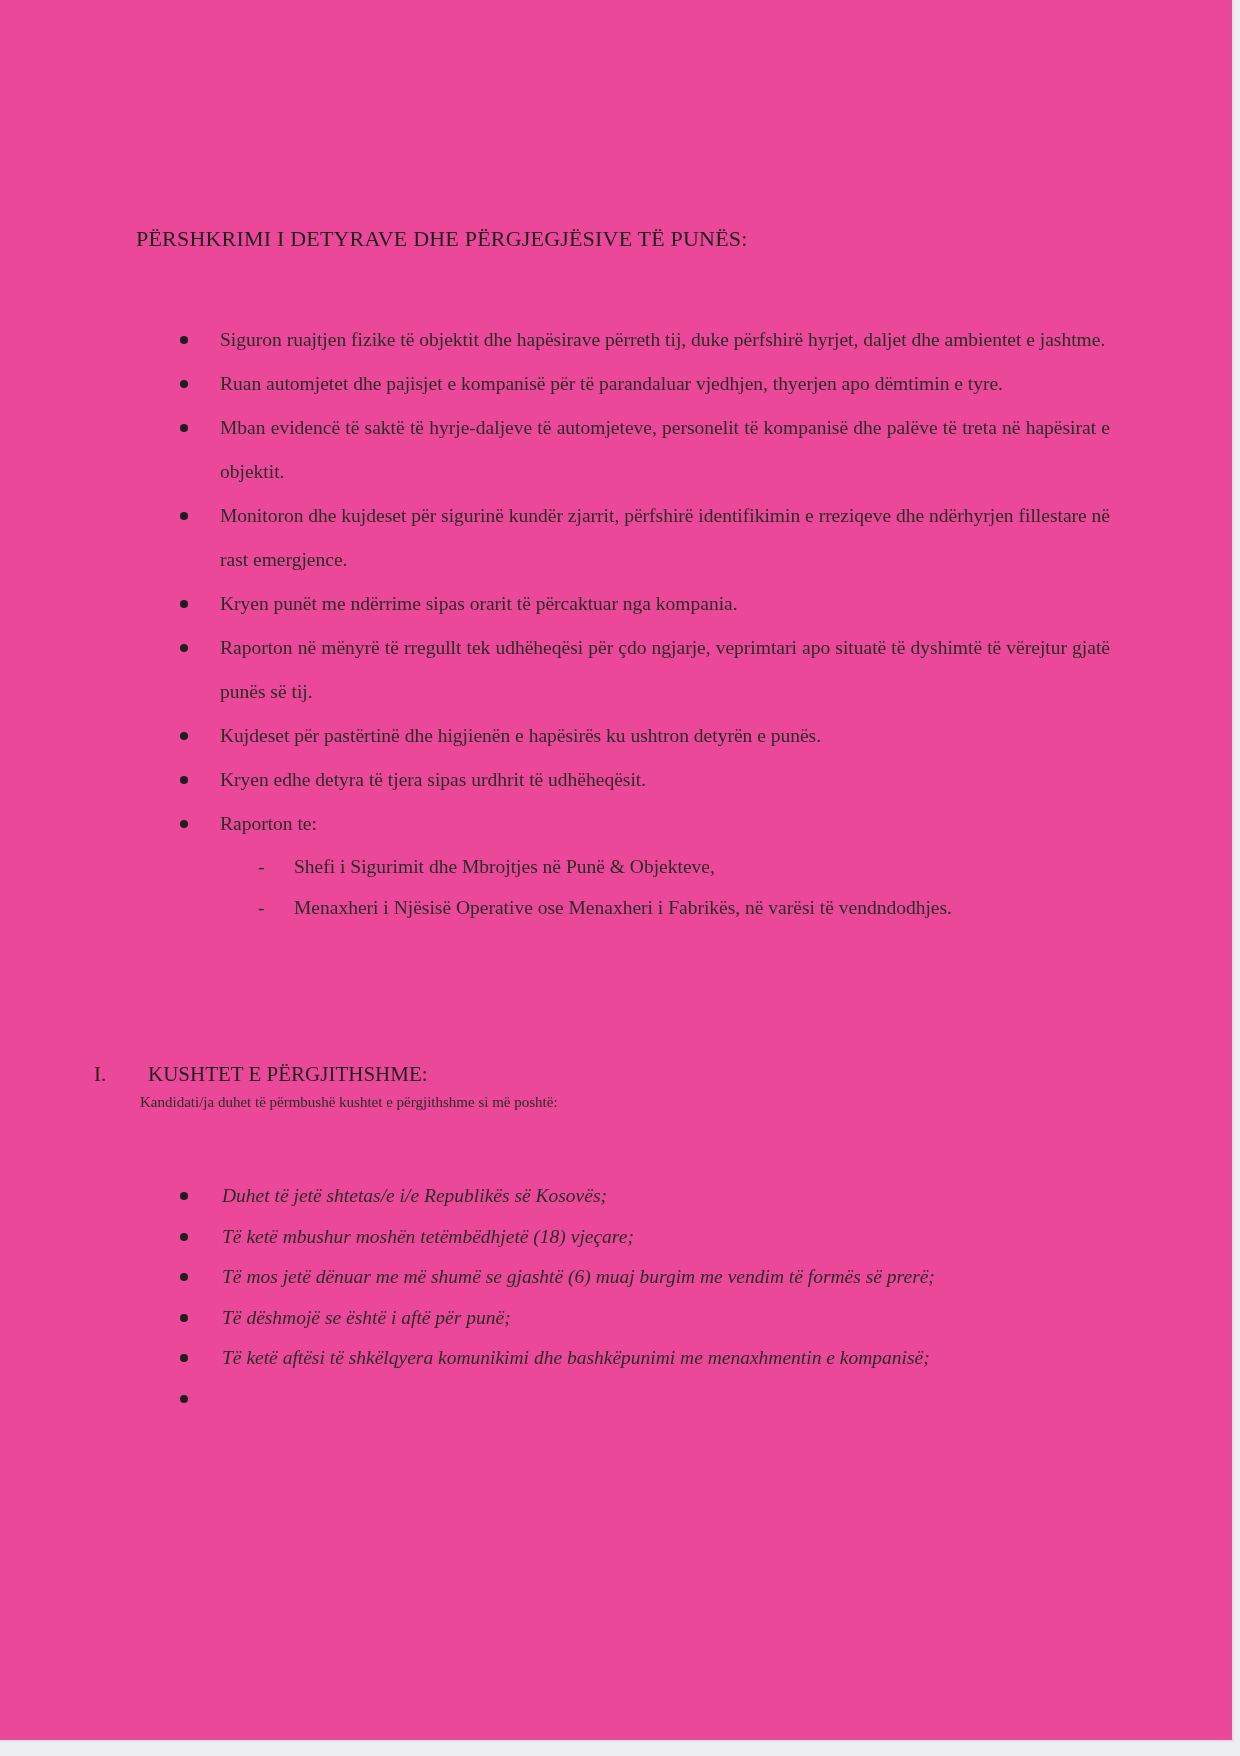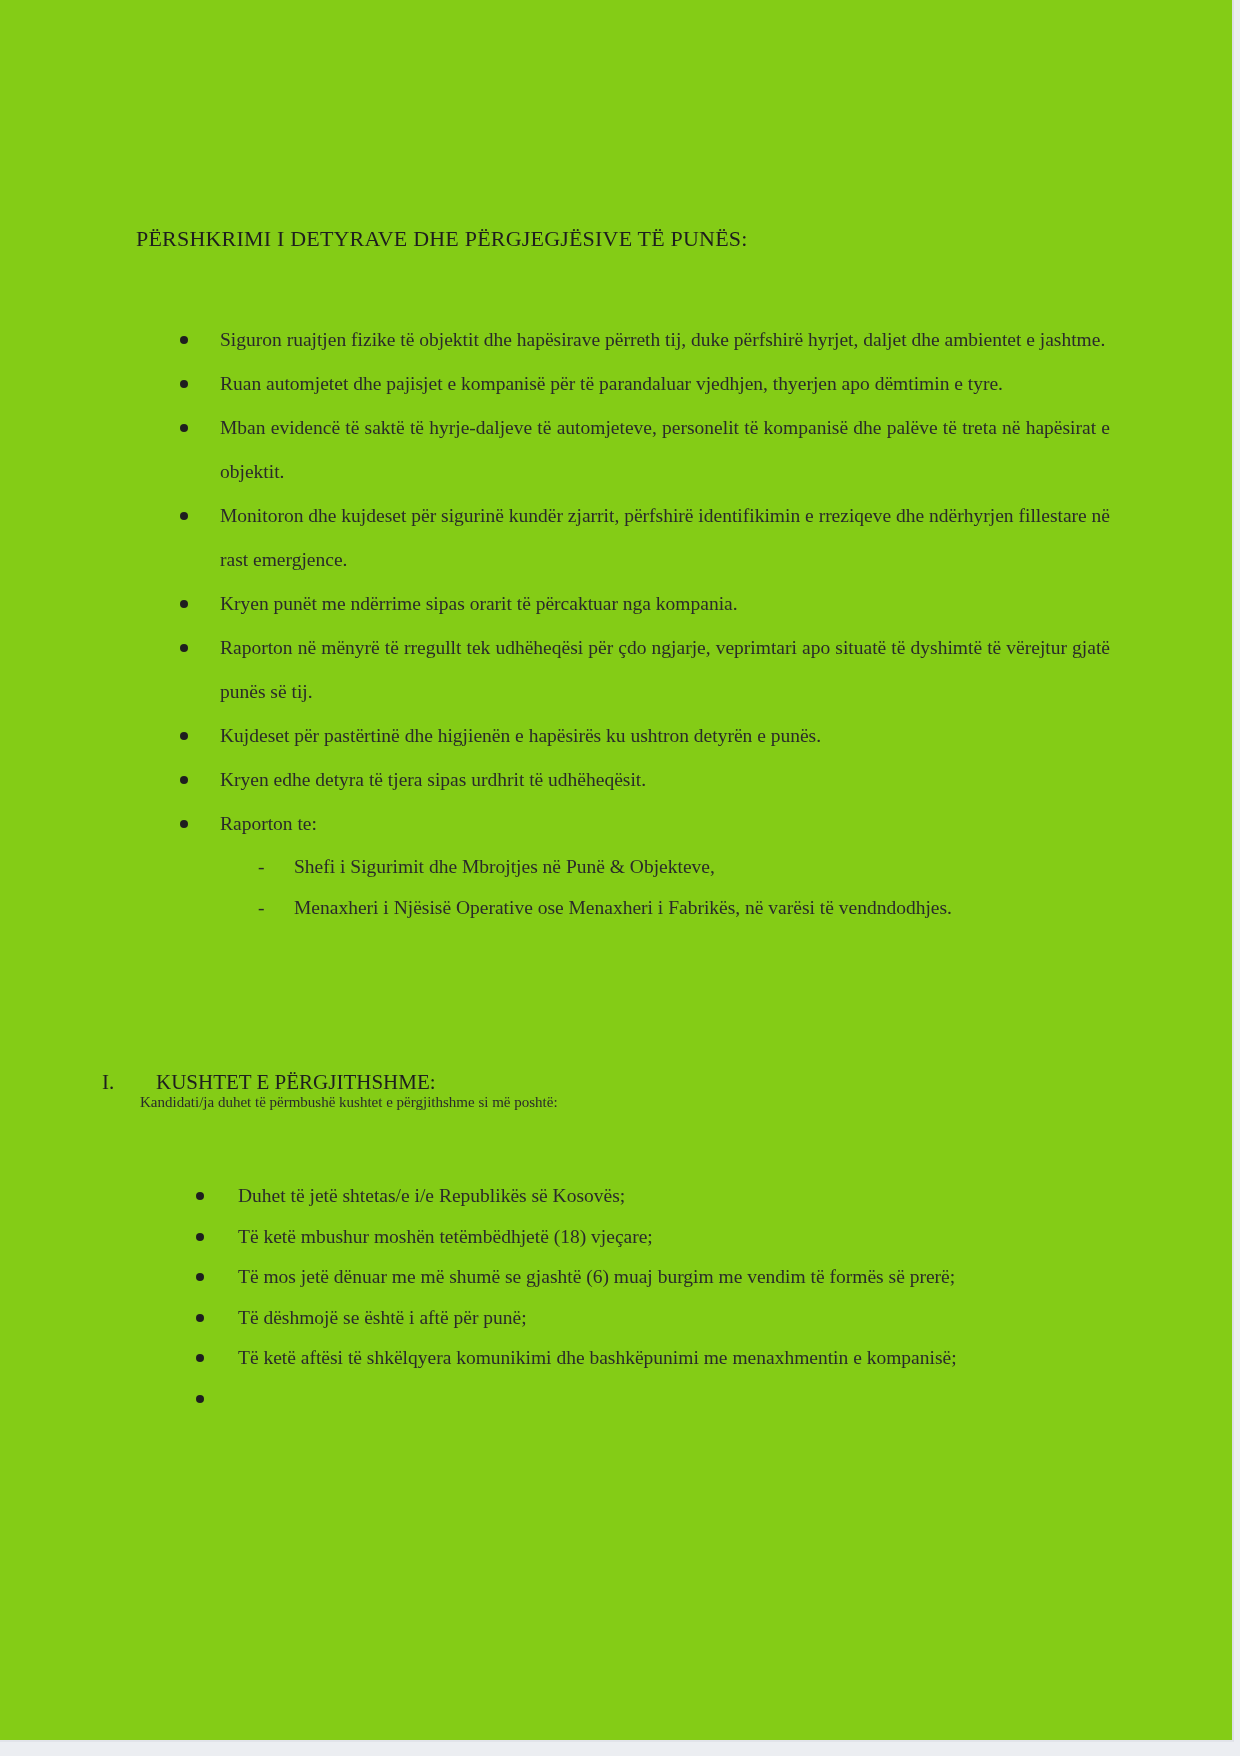--- a/index.html
+++ b/index.html
@@ -14,21 +14,21 @@
       overflow: hidden;
       font-family: "Liberation Serif", "DejaVu Serif", serif;
       color: #2a2a2a;
     }
     .page {
       position: absolute;
       left: 0;
       top: 0;
       width: 1232px;
       height: 1740px;
-      background: #84cc16;
+      background: #ec4899;
       border-right: 2px solid #dde0e8;
       border-bottom: 2px solid #e2e4ea;
     }
     .section-title {
       position: absolute;
       left: 136px;
       top: 226px;
       font-size: 22px;
       letter-spacing: 0.2px;
       color: #1e1e1e;
@@ -84,38 +84,39 @@
       left: 38px;
       top: 0;
     }
     .roman-heading {
       position: absolute;
       left: 86px;
       top: 1054px;
       font-size: 21px;
       color: #1e1e1e;
       white-space: nowrap;
-      margin: 16px;
+      margin: 8px;
       font-weight: normal;
     }
     .roman-heading .num {
       display: inline-block;
       width: 54px;
     }
     .intro {
       position: absolute;
       left: 140px;
       top: 1094px;
       font-size: 15px;
       white-space: nowrap;
     }
     ul.conditions {
-      left: 188px;
+      left: 172px;
       top: 1168px;
       width: 950px;
+      font-style: italic;
     }
     ul.conditions > li {
       position: relative;
       padding-left: 42px;
       font-size: 19.5px;
       line-height: 40.5px;
       white-space: nowrap;
     }
     ul.conditions > li .bullet {
       top: 16px;

